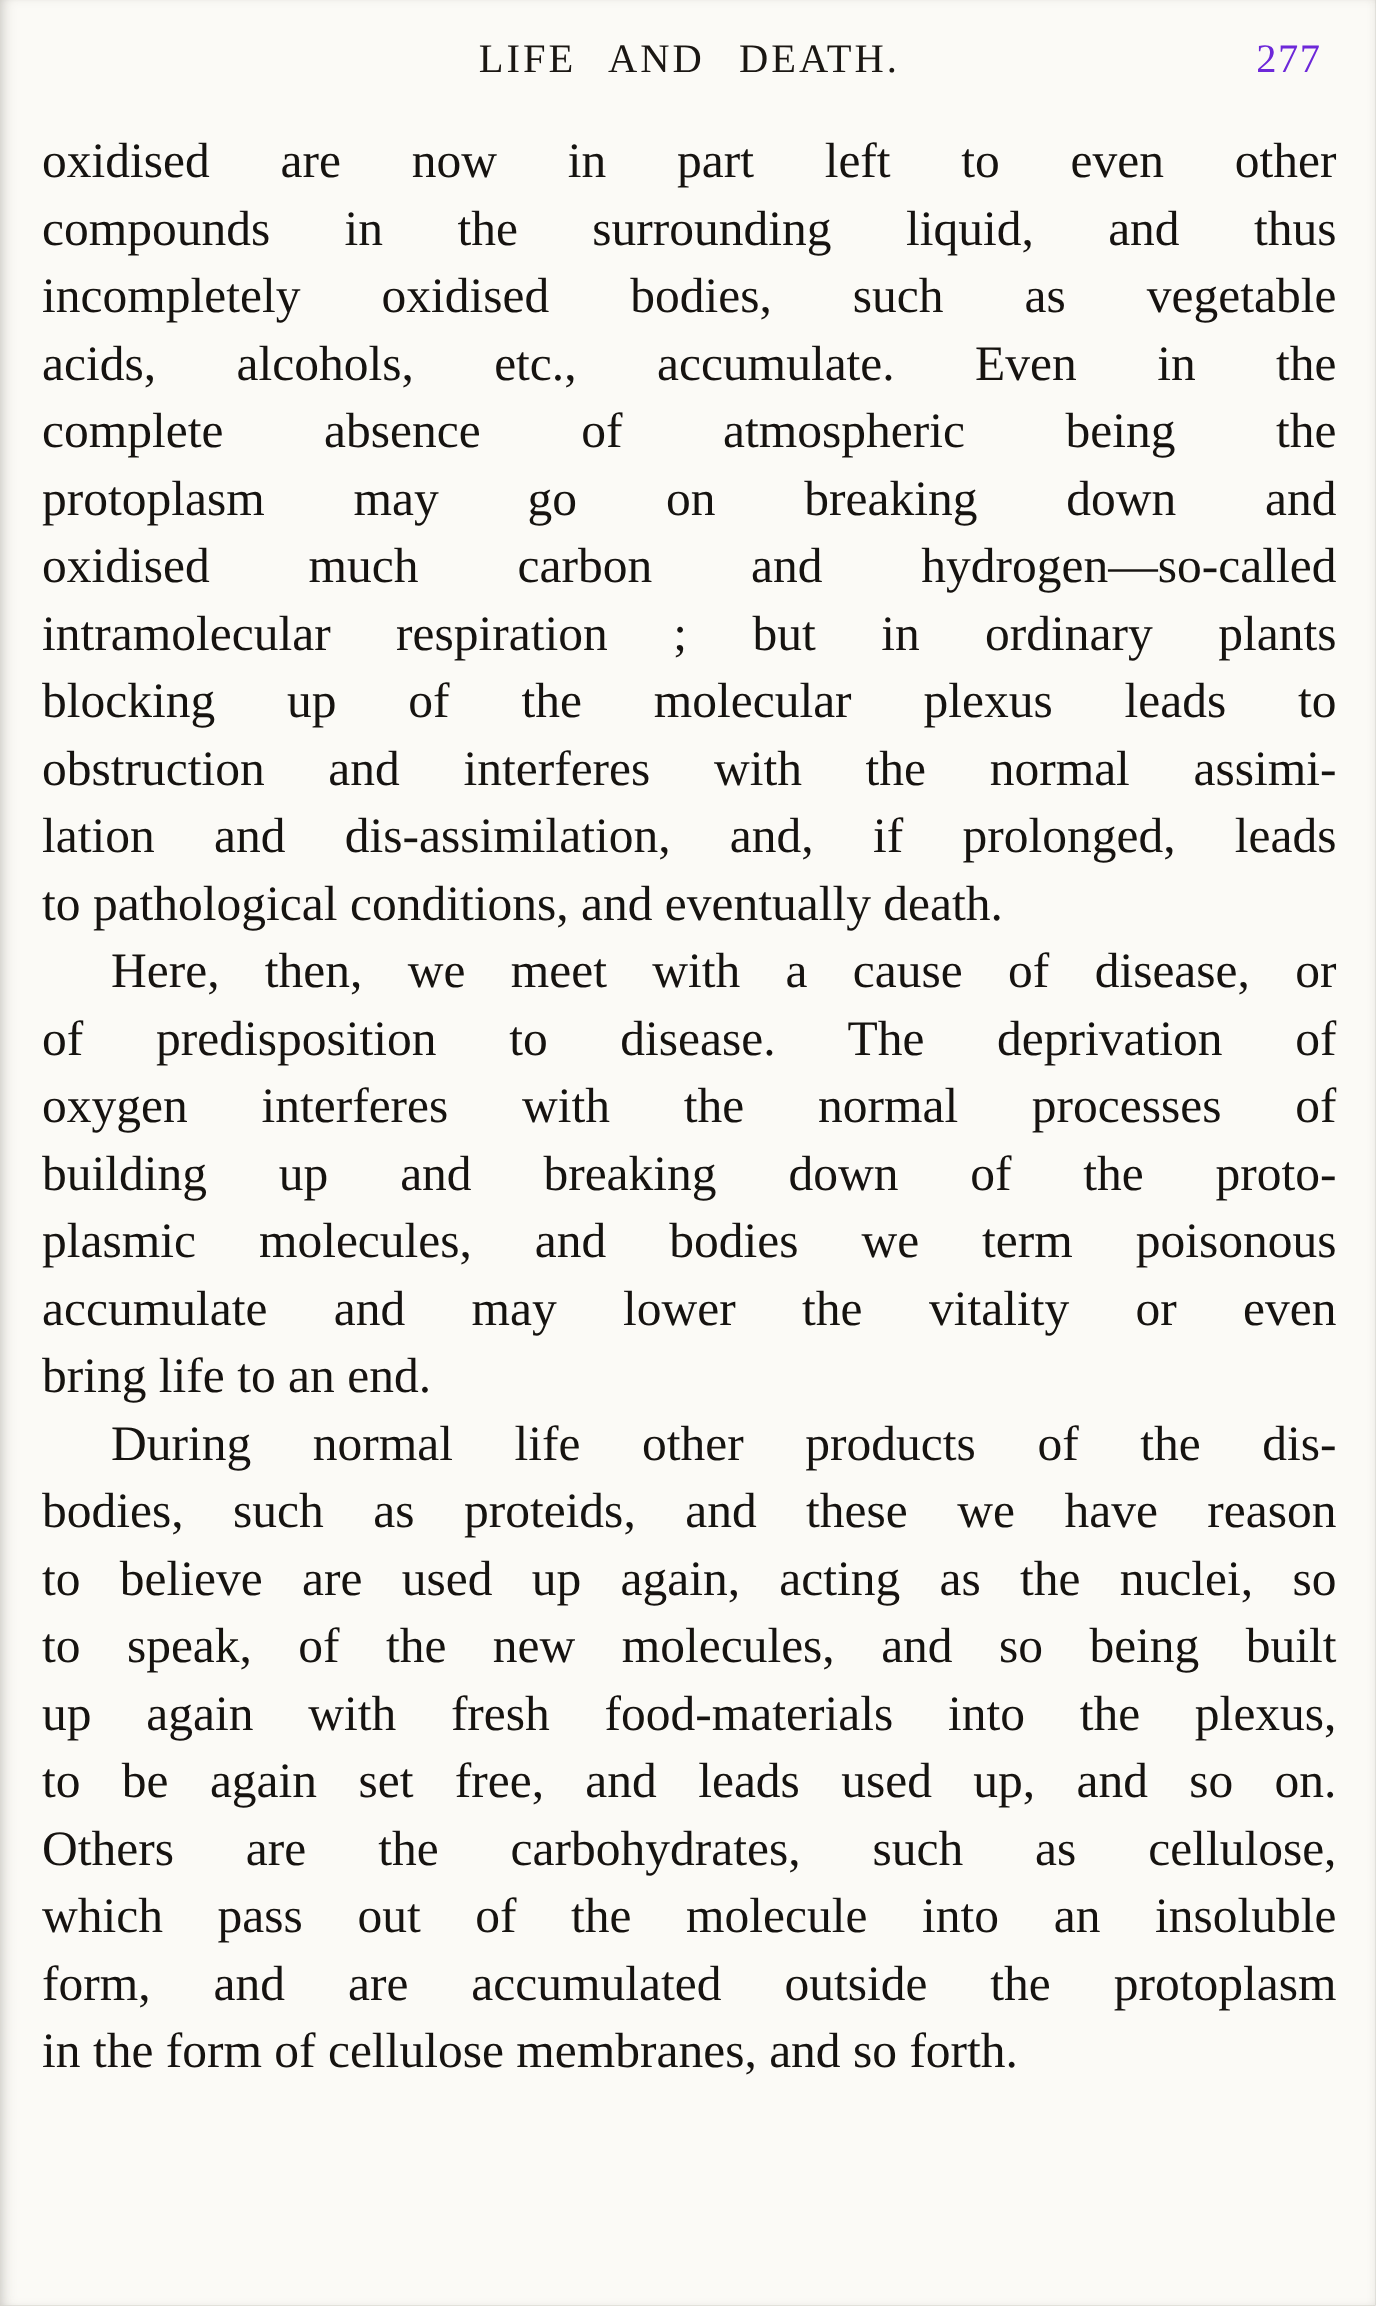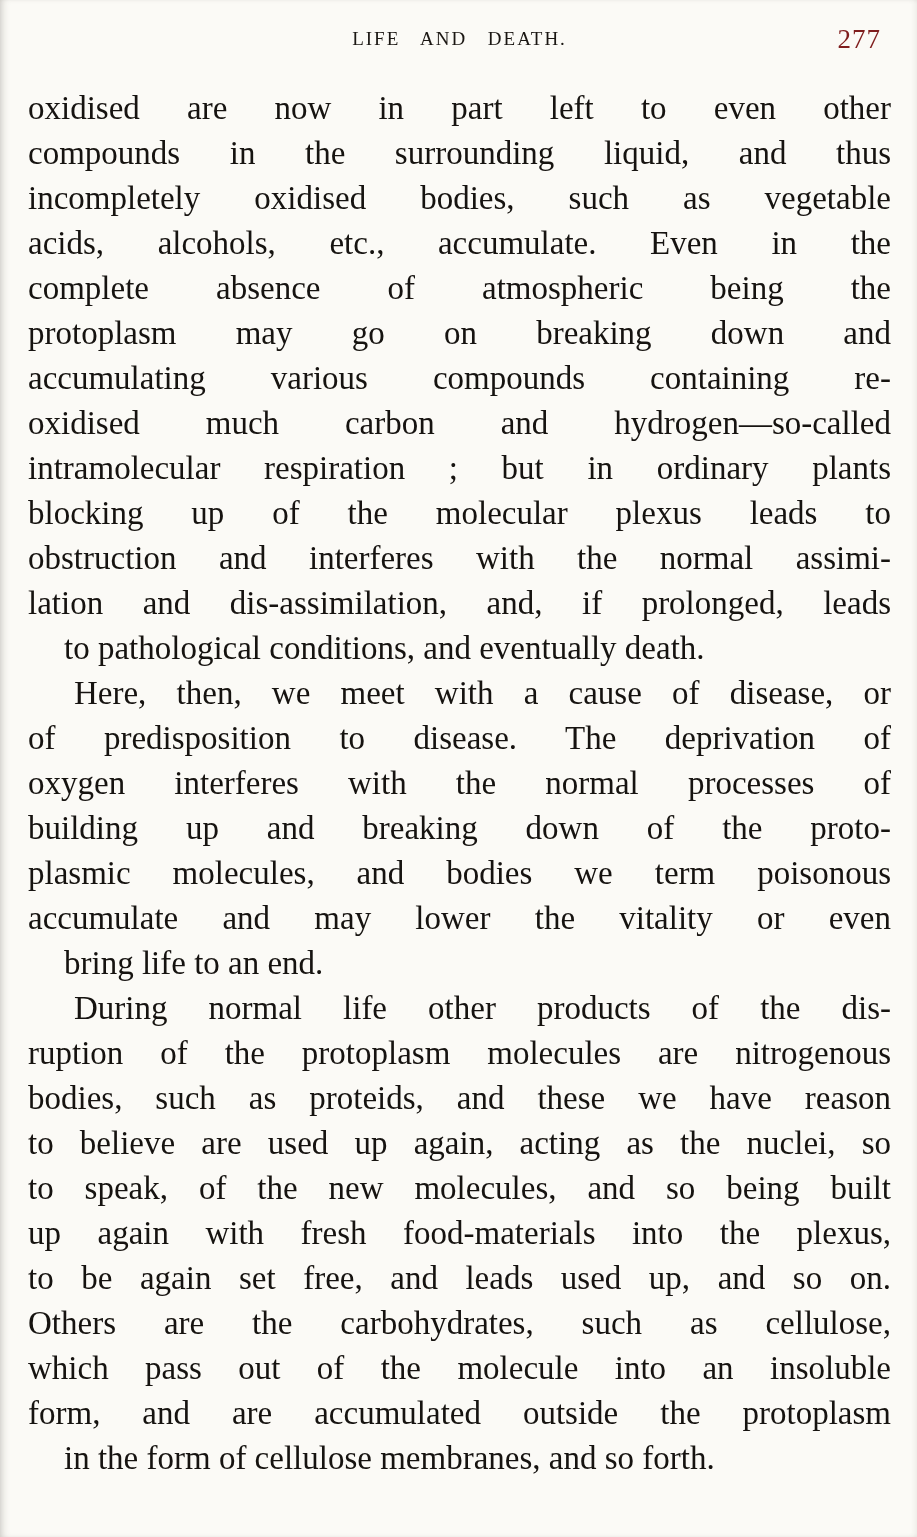--- a/index.html
+++ b/index.html
@@ -20,34 +20,34 @@
                 inset -4px 0 8px -6px rgba(60,55,45,0.2);
   }
   .page-header {
     position: relative;
     margin: 22px 26px 0 28px;
     height: 34px;
   }
   .running-title {
     display: block;
     text-align: center;
-    font-size: 19px;
+    font-size: 27px;
     line-height: 34px;
     letter-spacing: 2px;
     word-spacing: 14px;
     color: #1b1713;
   }
   .page-number {
     position: absolute;
     top: 0;
     right: 10px;
     font-size: 27px;
     line-height: 34px;
     letter-spacing: 1px;
-    color: #7f1d1d;
+    color: #6d28d9;
     text-align: center;
   }
   .text-block {
     margin: 30px 26px 0 28px;
   }
   .paragraph {
     margin: 0;
   }
   .line {
     height: 45px;
@@ -58,21 +58,20 @@
     white-space: normal;
   }
   .line::after {
     content: "";
     display: inline-block;
     width: 100%;
     height: 0;
   }
   .line.last {
     text-align: left;
-    margin-left: 36px;
   }
   .line.last::after {
     content: none;
   }
   .line.indent {
     text-indent: 46px;
   }
 </style>
 </head>
 <body>
@@ -83,40 +82,38 @@
     <span class="page-number">277</span>
   </header>
   <main class="text-block">
       <div class="paragraph">
         <div class="line">oxidised are now in part left to even other</div>
         <div class="line">compounds in the surrounding liquid, and thus</div>
         <div class="line">incompletely oxidised bodies, such as vegetable</div>
         <div class="line">acids, alcohols, etc., accumulate. Even in the</div>
         <div class="line">complete absence of atmospheric being the</div>
         <div class="line">protoplasm may go on breaking down and</div>
-        <div class="line">accumulating various compounds containing re-</div>
         <div class="line">oxidised much carbon and hydrogen—so-called</div>
         <div class="line">intramolecular respiration ; but in ordinary plants</div>
         <div class="line">blocking up of the molecular plexus leads to</div>
         <div class="line">obstruction and interferes with the normal assimi-</div>
         <div class="line">lation and dis-assimilation, and, if prolonged, leads</div>
         <div class="line last">to pathological conditions, and eventually death.</div>
       </div>
       <div class="paragraph">
         <div class="line indent">Here, then, we meet with a cause of disease, or</div>
         <div class="line">of predisposition to disease. The deprivation of</div>
         <div class="line">oxygen interferes with the normal processes of</div>
         <div class="line">building up and breaking down of the proto-</div>
         <div class="line">plasmic molecules, and bodies we term poisonous</div>
         <div class="line">accumulate and may lower the vitality or even</div>
         <div class="line last">bring life to an end.</div>
       </div>
       <div class="paragraph">
         <div class="line indent">During normal life other products of the dis-</div>
-        <div class="line">ruption of the protoplasm molecules are nitrogenous</div>
         <div class="line">bodies, such as proteids, and these we have reason</div>
         <div class="line">to believe are used up again, acting as the nuclei, so</div>
         <div class="line">to speak, of the new molecules, and so being built</div>
         <div class="line">up again with fresh food-materials into the plexus,</div>
         <div class="line">to be again set free, and leads used up, and so on.</div>
         <div class="line">Others are the carbohydrates, such as cellulose,</div>
         <div class="line">which pass out of the molecule into an insoluble</div>
         <div class="line">form, and are accumulated outside the protoplasm</div>
         <div class="line last">in the form of cellulose membranes, and so forth.</div>
       </div>

